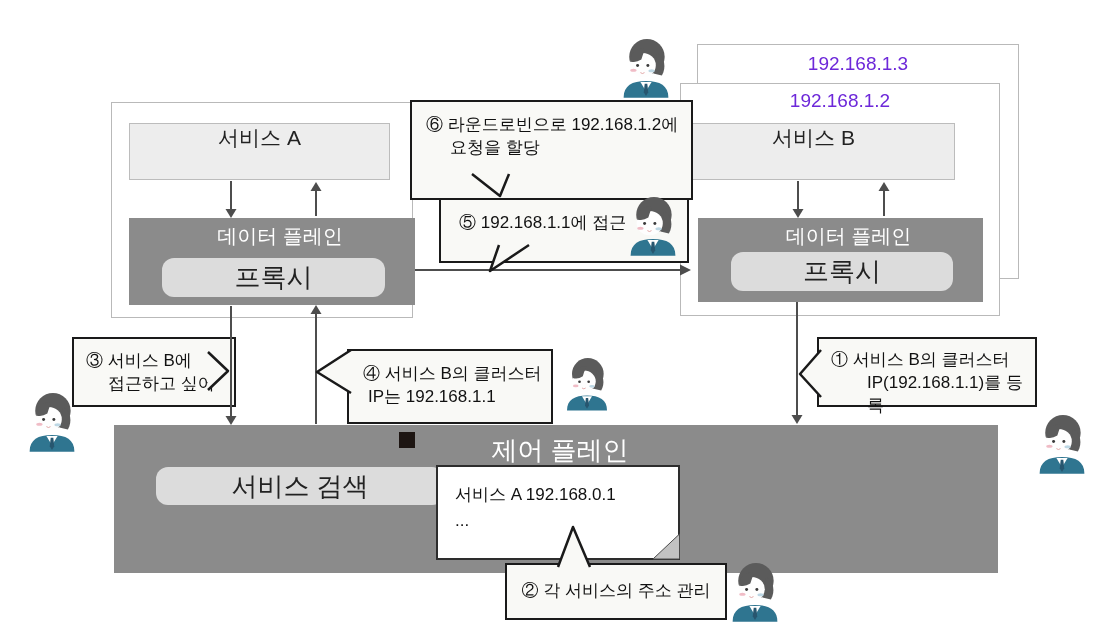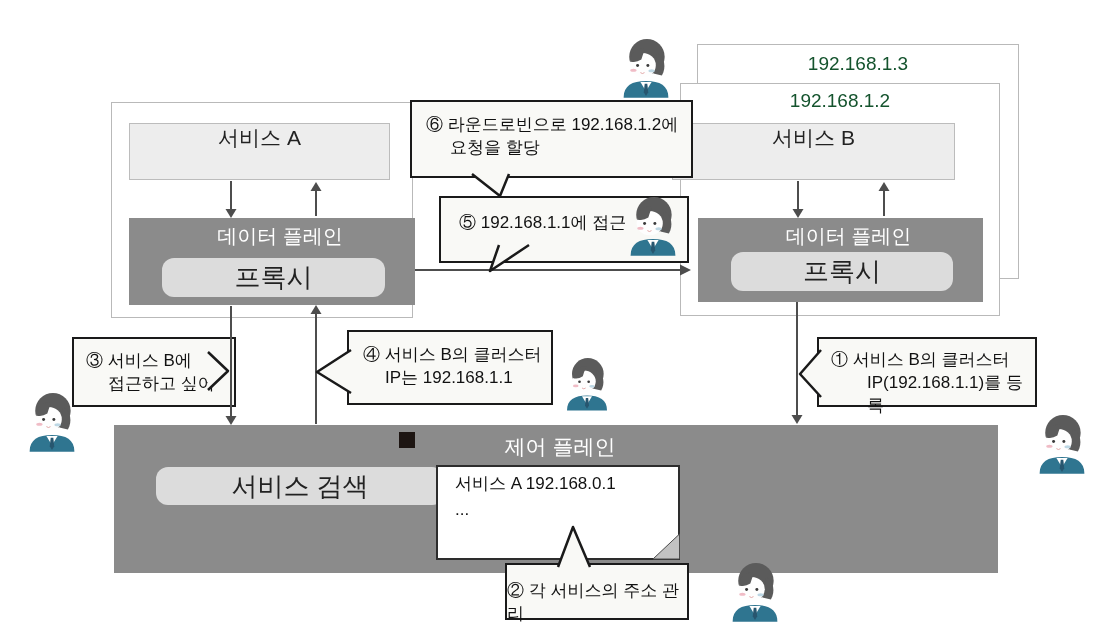--- a/index.html
+++ b/index.html
@@ -8,29 +8,29 @@
     font-family:"Liberation Sans",sans-serif;color:#222;background:#fff;
   }
   .abs{position:absolute;box-sizing:border-box;}
   .pod{background:#ffffff;border:1.5px solid #b9b9b9;z-index:1;}
   .litebox{background:#ededed;border:1.5px solid #bcbcbc;display:flex;align-items:flex-start;justify-content:center;
     font-size:21px;color:#222;z-index:2;}
   .darkbox{background:#8b8b8b;z-index:2;}
   .darklabel{position:absolute;top:5px;left:8px;width:100%;text-align:center;font-size:20px;color:#ffffff;}
   .pill{background:#dcdcdc;border-radius:12px;display:flex;align-items:center;justify-content:center;
     font-size:26px;color:#222;z-index:3;}
-  .iplabel{position:absolute;left:0;width:100%;text-align:center;font-size:19px;color:#14532d;}
+  .iplabel{position:absolute;left:0;width:100%;text-align:center;font-size:19px;color:#6d28d9;}
   .callout{background:#f9f9f6;border:2.5px solid #1a1a1a;font-size:17px;color:#111;line-height:1.35;z-index:4;}
   .callout .l2{display:block;}
   .notebox{background:#ffffff;border:2px solid #2d2d2d;font-size:17px;color:#111;line-height:1.5;
-    padding:4px 0 0 17px;z-index:4;}
+    padding:15px 0 0 17px;z-index:4;}
   .sq{background:#1d1512;z-index:3;}
   svg.overlay{position:absolute;left:0;top:0;z-index:5;pointer-events:none;}
   .avatar{position:absolute;z-index:6;}
-  .cptitle{position:absolute;text-align:center;font-size:21px;color:#ffffff;z-index:3;}
+  .cptitle{position:absolute;text-align:center;font-size:26px;color:#ffffff;z-index:3;}
 </style>
 </head>
 <body>
 
 <div id="canvas">
 
   <div class="abs pod" style="left:111px;top:102px;width:302px;height:216px;"></div>
   <div class="abs litebox" style="left:129px;top:123px;width:261px;height:57px;">
     <span>서비스 A</span>
   </div>
@@ -65,35 +65,35 @@
   </div>
   <div class="abs notebox" style="left:436px;top:465px;width:244px;height:95px;">
     <div>서비스 A 192.168.0.1</div>
     <div>...</div>
   </div>
 
   <div class="abs callout" style="left:48px;top:337px;width:164px;height:70px;padding:11px 0 0 12px;margin-left:24px;">
     <span>③ 서비스 B에</span>
     <span class="l2" style="margin-left:22px;">접근하고 싶어</span>
   </div>
-  <div class="abs callout" style="left:347px;top:330px;width:206px;height:75px;padding:12px 0 0 14px;">
+  <div class="abs callout" style="left:347px;top:349px;width:206px;height:75px;padding:12px 0 0 14px;">
     <span>④ 서비스 B의 클러스터</span>
-    <span class="l2" style="margin-left:22px;">IP는 192.168.1.1</span>
+    <span class="l2" style="margin-left:5px;">IP는 192.168.1.1</span>
   </div>
   <div class="abs callout" style="left:817px;top:337px;width:220px;height:70px;padding:10px 0 0 12px;">
     <span>① 서비스 B의 클러스터</span>
     <span class="l2" style="margin-left:36px;">IP(192.168.1.1)를 등록</span>
   </div>
-  <div class="abs callout" style="left:505px;top:563px;width:184px;height:57px;padding:15px 0 0 0;text-align:left;">
+  <div class="abs callout" style="left:505px;top:563px;width:222px;height:57px;padding:15px 0 0 0;text-align:center;">
     <span>② 각 서비스의 주소 관리</span>
   </div>
   <div class="abs callout" style="left:439px;top:196px;width:250px;height:67px;padding:14px 11px 0 18px;">
     <span>⑤ 192.168.1.1에 접근</span>
   </div>
-  <div class="abs callout" style="left:410px;top:100px;width:283px;height:78px;padding:12px 0 0 14px;">
+  <div class="abs callout" style="left:410px;top:100px;width:283px;height:100px;padding:12px 0 0 14px;">
     <span>⑥ 라운드로빈으로 192.168.1.2에</span>
     <span class="l2" style="margin-left:24px;">요청을 할당</span>
   </div>
 
   <svg class="overlay" width="1099" height="638" viewBox="0 0 1099 638">
     <g stroke="#4d4d4d" stroke-width="2" fill="none">
       <line x1="231" y1="181" x2="231" y2="210"></line>
       <line x1="316" y1="216" x2="316" y2="190"></line>
       <line x1="798" y1="181" x2="798" y2="210"></line>
       <line x1="884" y1="216" x2="884" y2="190"></line>

